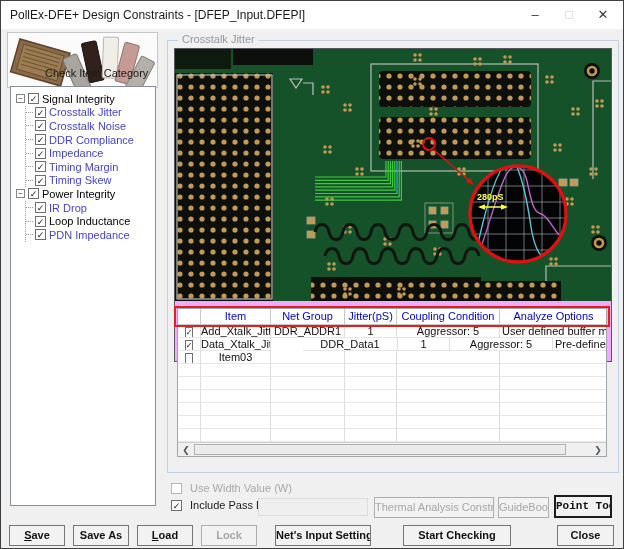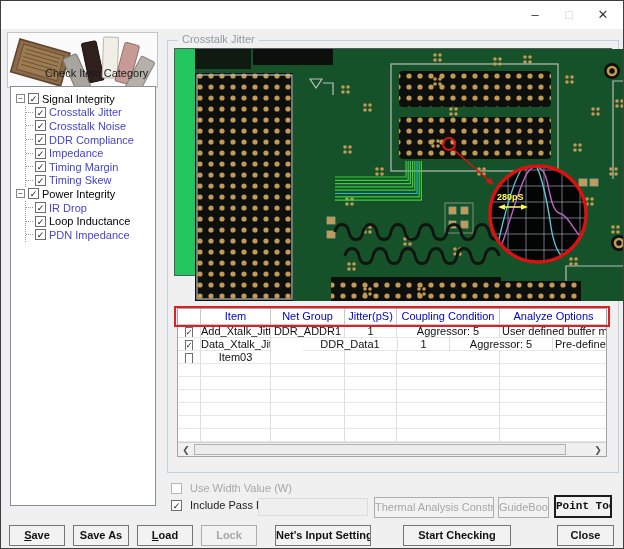--- a/index.html
+++ b/index.html
@@ -23,21 +23,21 @@
   .tree-row{display:flex;align-items:center;height:13.6px;white-space:nowrap;cursor:default;}
   .expand-box{width:9px;height:9px;border:1px solid #848484;background:#fff;font-size:8px;line-height:7px;text-align:center;color:#333;margin-right:3px;flex:none;}
   .cbx{width:11px;height:11px;border:1px solid #6e6e6e;background:#fff;font-size:9px;font-weight:bold;line-height:10px;text-align:center;color:#111;margin-right:3px;flex:none;}
   .cbx.off{color:transparent;}
   .cbx.dis{border-color:#b5b5b5;}
   .tree-children{margin-left:9px;border-left:1px dotted #9a9a9a;}
   .tree-children .tree-row::before{content:"";width:7px;border-top:1px dotted #9a9a9a;margin-right:2px;}
   
   .groupbox{position:absolute;left:166px;top:39px;width:452px;height:433px;border:1px solid #c0d0e0;}
   .groupbox-label{position:absolute;left:10px;top:-8px;background:#f0f0f0;padding:0 4px;color:#9199a1;}
-  .pcb-wrap{position:absolute;left:173px;top:47px;width:438px;height:228px;border:1px solid #565a5e;background:#22c55e;padding-left:20px;}
+  .pcb-wrap{position:absolute;left:173px;top:47px;width:438px;height:314px;border:1px solid #565a5e;background:#f0abfc;}
   
   .table-wrap{position:absolute;left:176px;top:307px;width:430px;height:149px;border:1px solid #a0a5aa;background:#fff;overflow:hidden;}
   .tbl-header{display:flex;height:16px;background:#fff;border-bottom:1px solid #c8c8c8;}
   .tbl-header .hcell{color:#0000cc;text-align:center;line-height:15px;border-right:1px solid #c8c8c8;overflow:hidden;white-space:nowrap;flex:none;}
   .tbl-row{display:flex;height:13px;}
   .tbl-row .cell{border-right:1px solid #dedede;border-bottom:1px solid #e7e7e7;text-align:center;line-height:12px;overflow:hidden;white-space:nowrap;flex:none;color:#111;}
   .tbl-row .cell.left{text-align:left;padding-left:2px;}
   .tbl-row .cell .cbx{margin:0 auto;}
   .red-annotation{position:absolute;left:173px;top:305px;width:436px;height:21px;border:2px solid #e02020;z-index:6;pointer-events:none;}
   .hscroll{position:absolute;left:0;bottom:0;width:100%;height:14px;background:#f0f0f0;border-top:1px solid #d0d0d0;}
@@ -53,20 +53,21 @@
   .btn.default{border:2px solid #1c1c1c;line-height:18px;font-weight:700;}
   .bottom-btn{font-weight:600;top:524px;}
   u{text-decoration:underline;}
 </style>
 </head>
 <body>
 
 <div class="window">
 
   <div class="titlebar">
+    <span class="title">PollEx-DFE+ Design Constraints - [DFEP_Input.DFEPI]</span>
     <span class="winbtn min">–</span>
     <span class="winbtn max">□</span>
     <span class="winbtn close">✕</span>
   </div>
 
   <div class="logo-box">
     <svg width="149" height="54" viewBox="0 0 149 54">
       <g transform="translate(12,6) rotate(16)">
         <rect x="0" y="0" width="52" height="34" fill="#8a6a48" stroke="#5e4329" stroke-width="1.5"></rect>
         <rect x="5" y="4" width="42" height="26" fill="#9c7c52" stroke="#6b4f33"></rect>

